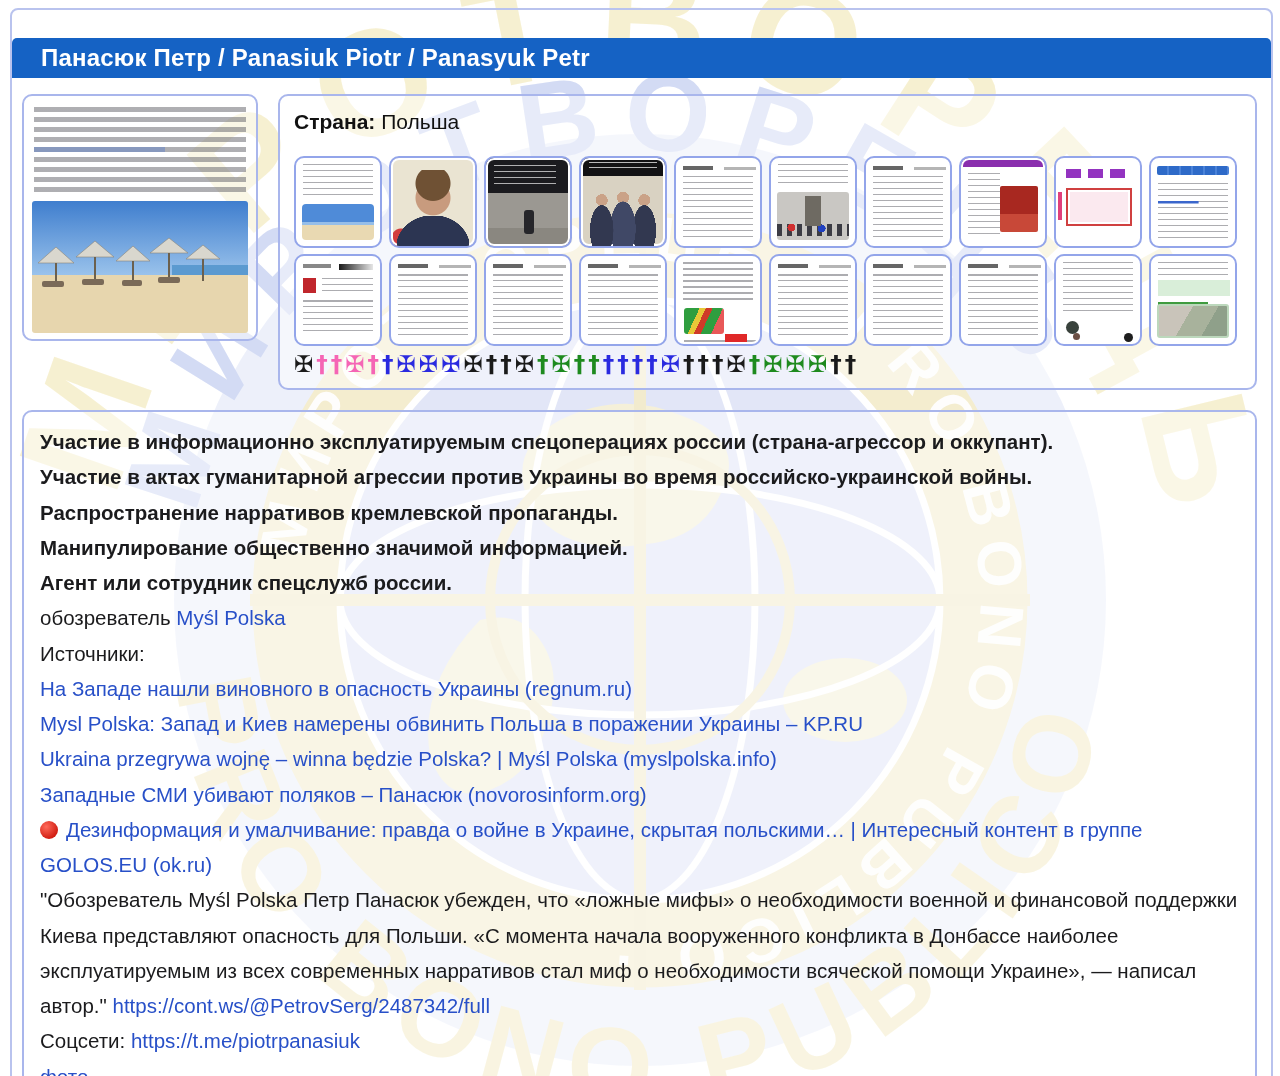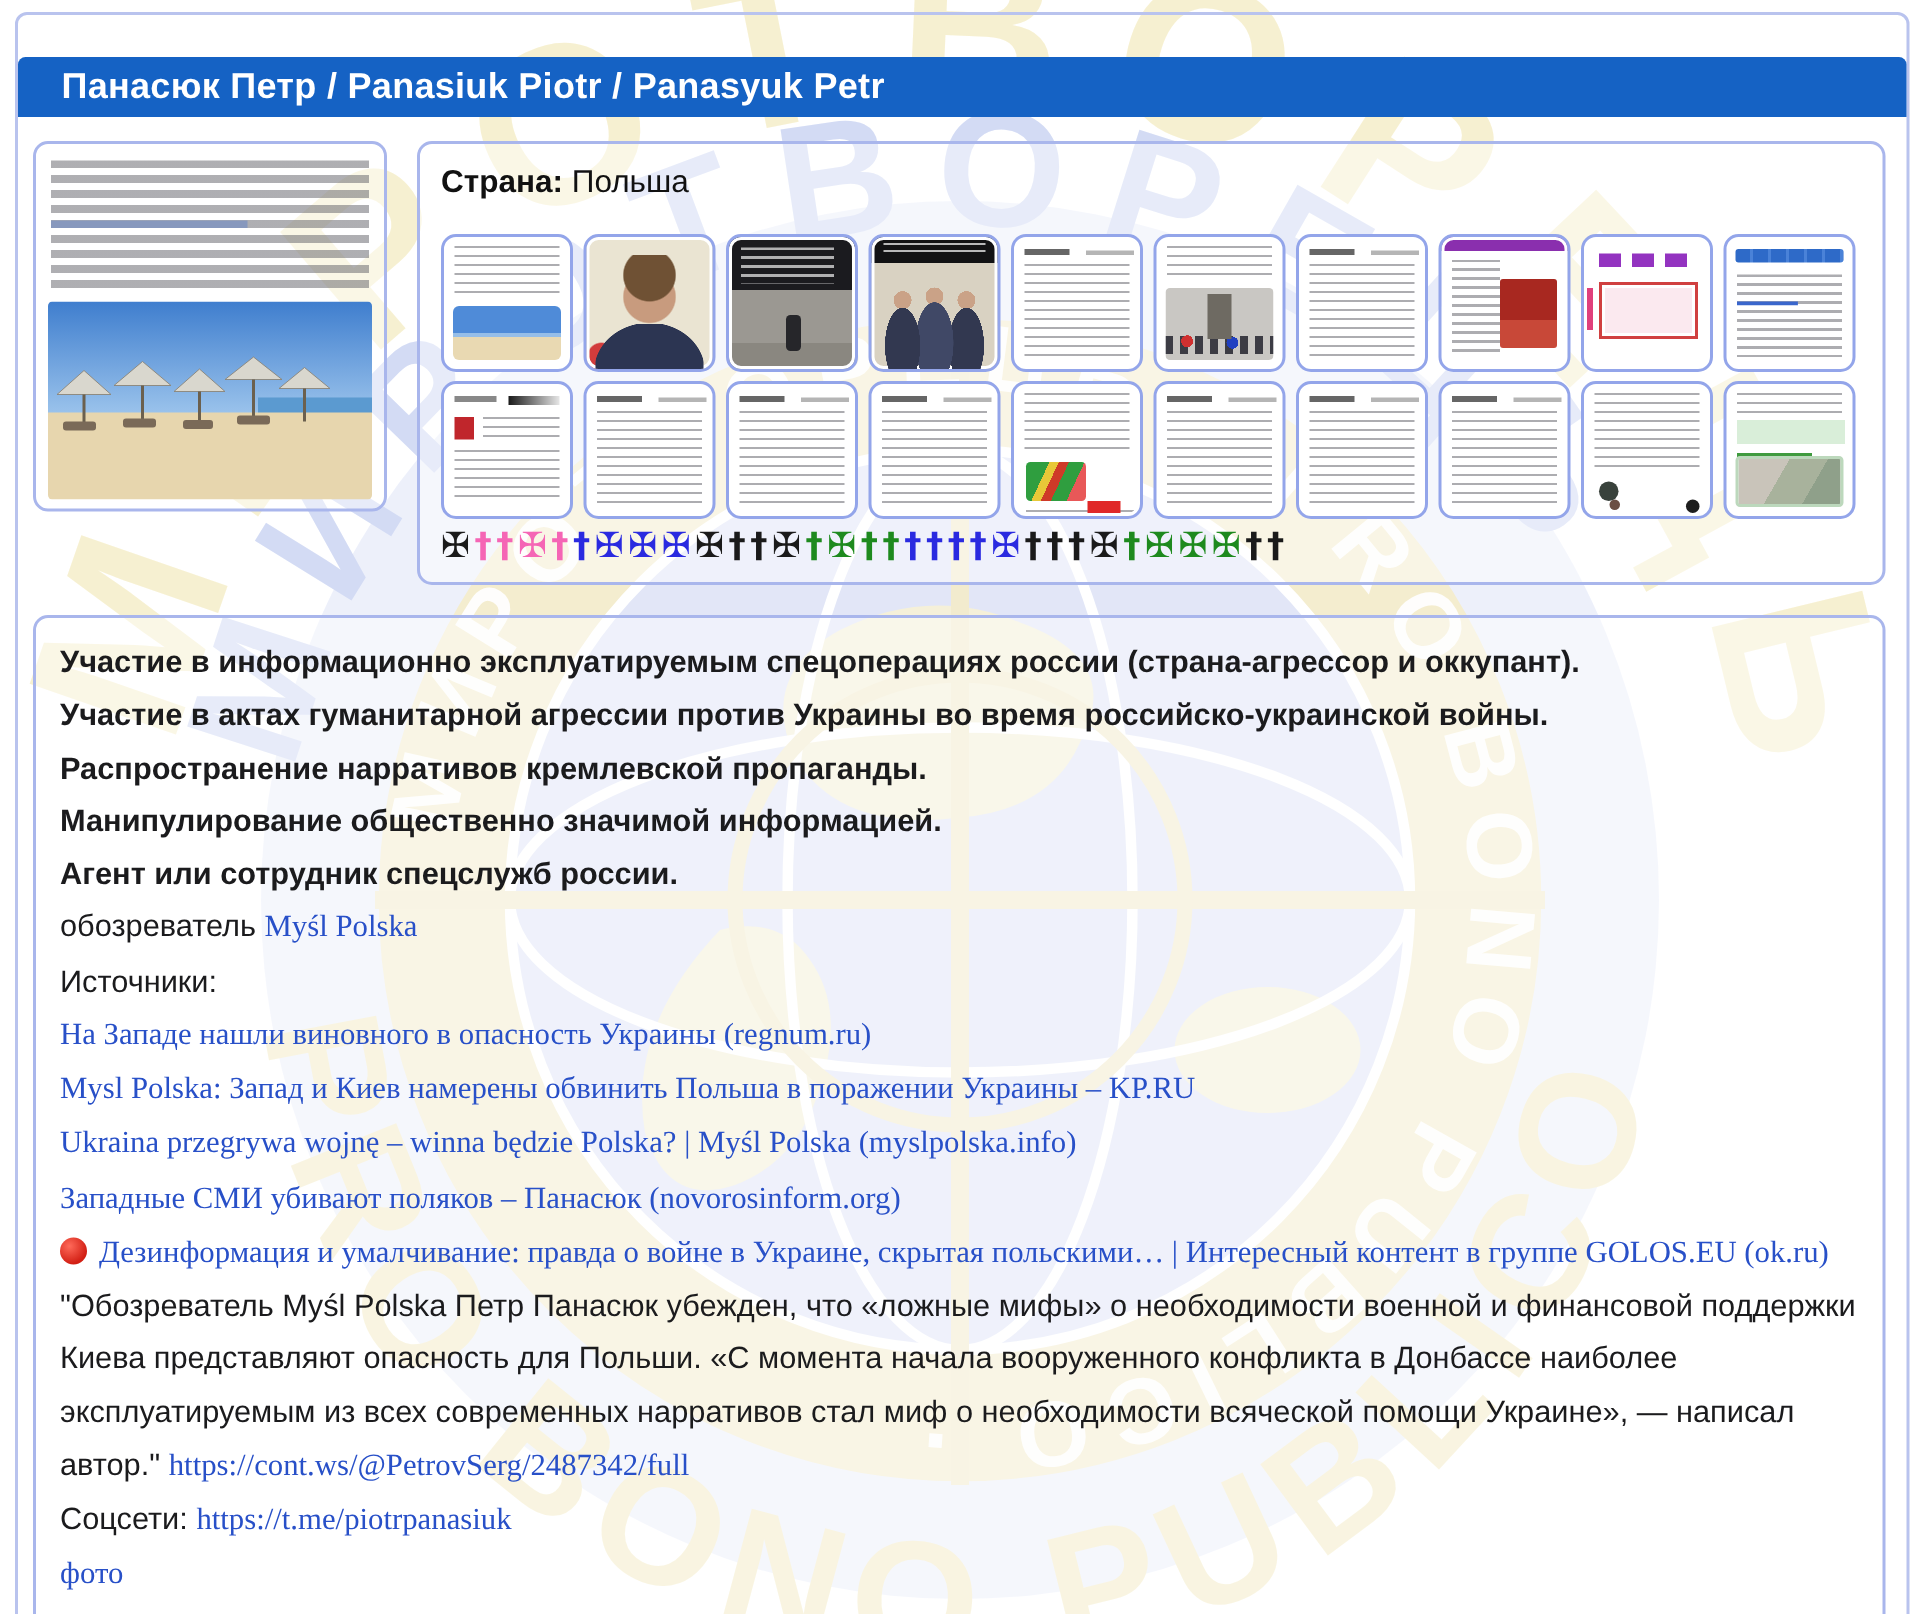--- a/index.html
+++ b/index.html
@@ -98,21 +98,21 @@
   
   .crosses{margin-top:7px;font-family:"DejaVu Sans", sans-serif;font-size:23px;font-weight:bold;
            letter-spacing:3px;line-height:1;}
   .c-black{color:var(--cross-black,#1a1a1a);} .c-pink{color:var(--cross-pink,#f565b5);}
   .c-blue{color:var(--cross-blue,#2a2ae0);} .c-green{color:var(--cross-green,#1e8a1e);}
   
   .info-card{margin:20px 14px 0 10px;min-height:700px;box-sizing:border-box;padding:12px 16px;
      font-size:20.5px;line-height:1.72;color:#1b1b1d;}
   .info-card p{margin:0;}
   .b{font-weight:bold;}
-  a{color:var(--link,#2850c8);text-decoration:none;font-family:Liberation Serif, serif;}
+  a{color:var(--link,#2850c8);text-decoration:none;}
   .dot{display:inline-block;width:18px;height:18px;border-radius:50%;margin-right:8px;vertical-align:-2px;
      background:radial-gradient(circle at 35% 32%,#ff6a5a,#d21f14 70%);}
 </style>
 </head>
 <body>
 
 <div class="page">
 
   <svg class="wm" width="1280" height="1076" viewBox="0 0 1280 1076" xmlns="http://www.w3.org/2000/svg" xmlns:xlink="http://www.w3.org/1999/xlink">
     <defs>

